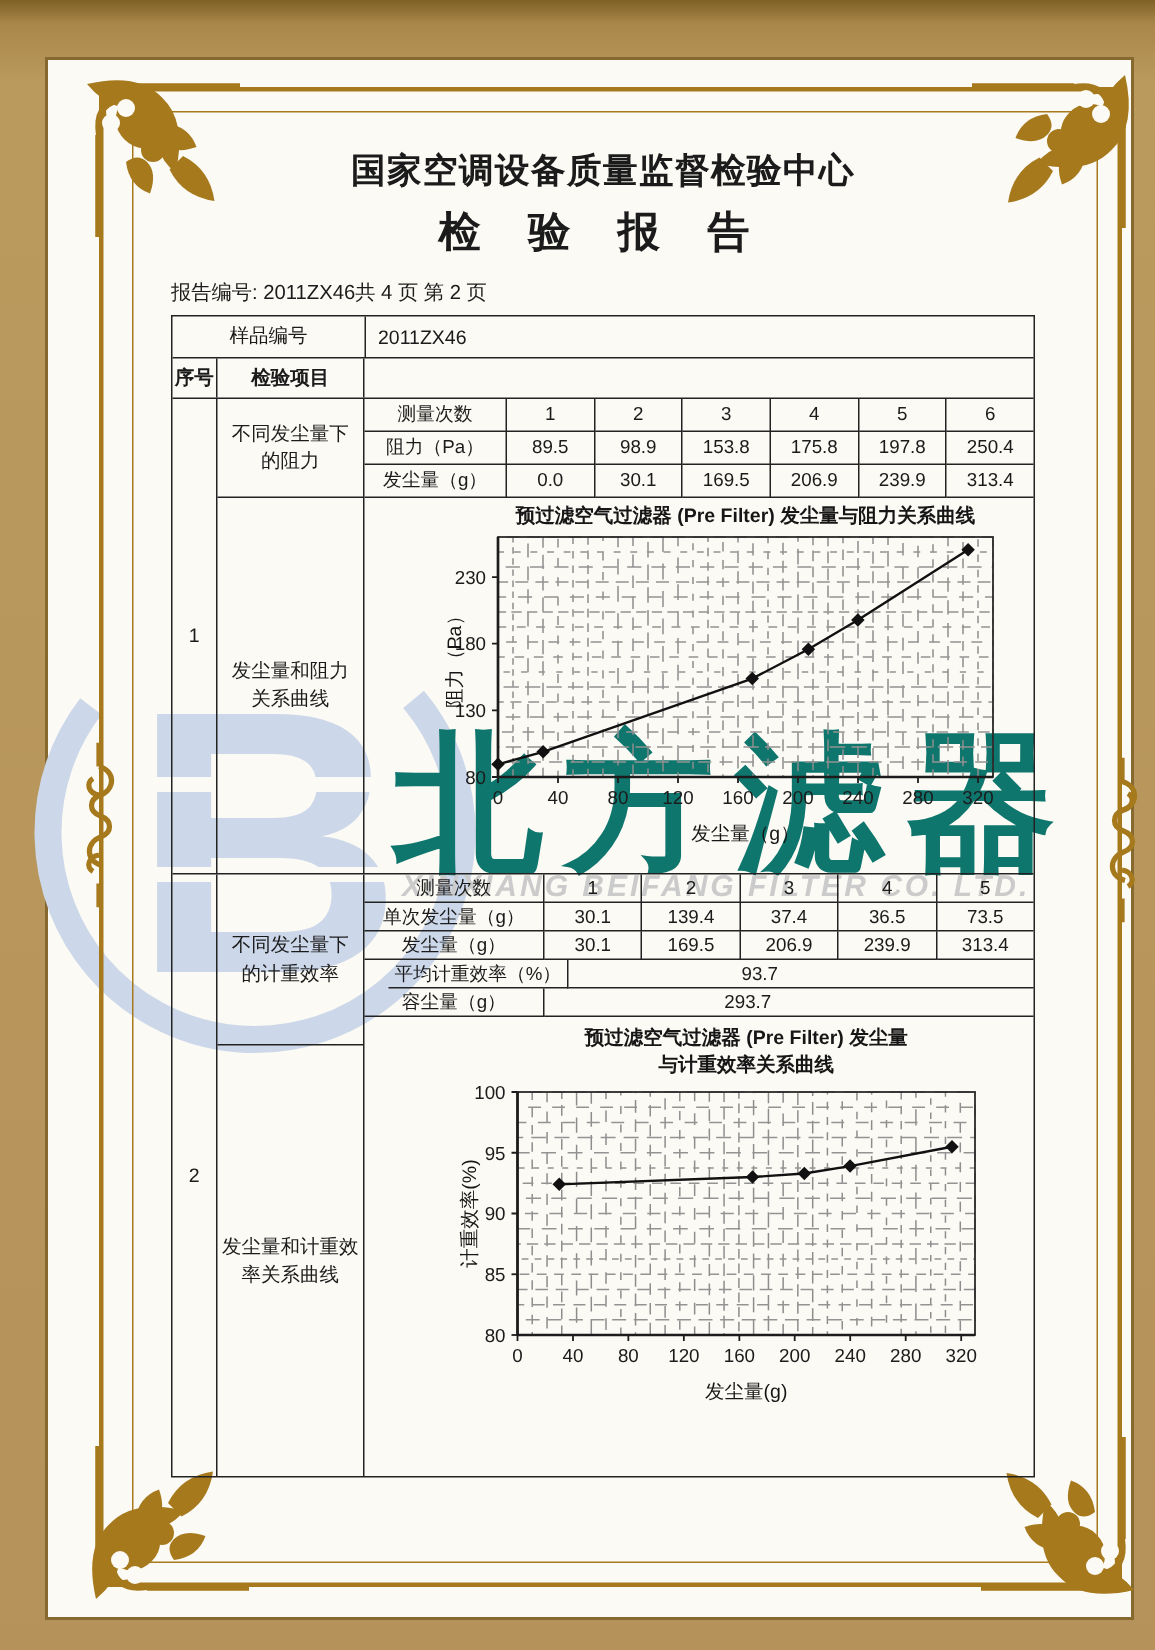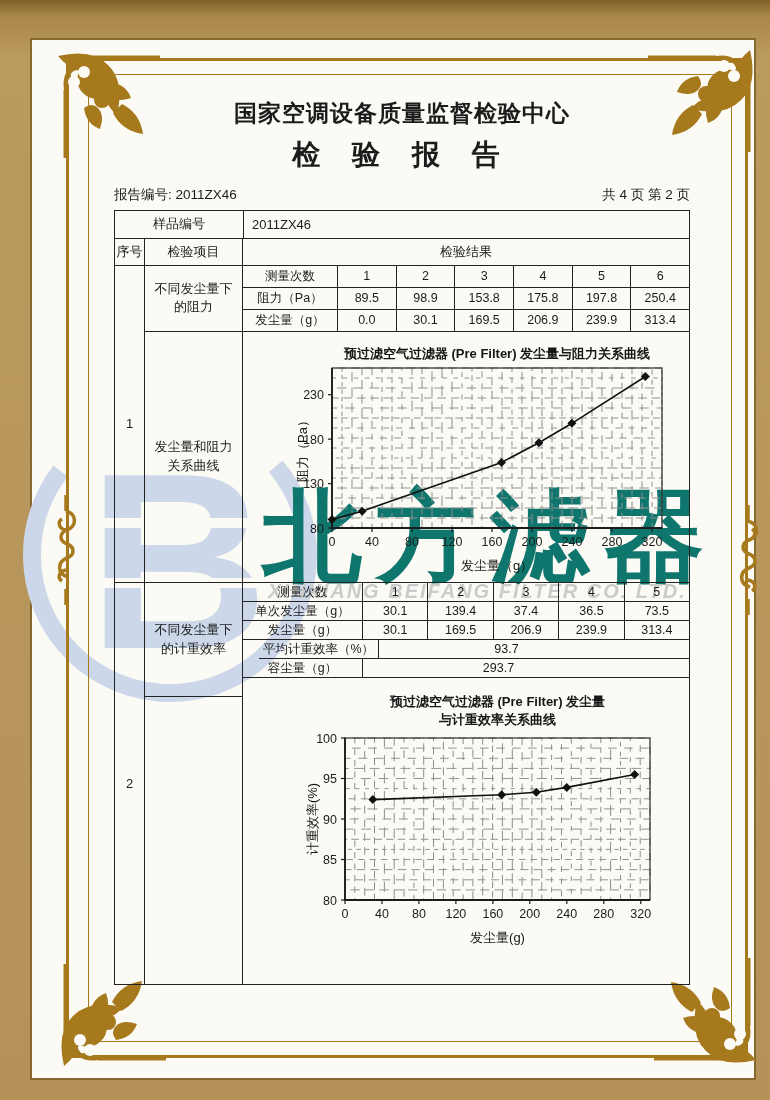--- a/index.html
+++ b/index.html
@@ -30,44 +30,44 @@
   .wm-cn{left:262px;top:486px;font-size:100px;font-weight:bold;letter-spacing:14px;
     color:#0f766e;line-height:1;white-space:nowrap;}
   .wm-en{left:268px;top:580px;font-size:20px;font-weight:bold;letter-spacing:2px;
     color:#cbcbcb;white-space:nowrap;font-style:italic;}
   
   .content{position:absolute;left:114px;top:0;width:576px;z-index:4;}
   .org-title{position:absolute;top:98px;width:100%;text-align:center;
     font-size:23px;font-weight:bold;letter-spacing:1px;}
   .report-title{position:absolute;top:136px;width:100%;text-align:center;
     font-size:28px;font-weight:bold;letter-spacing:12px;}
-  .meta{position:absolute;top:186px;width:100%;display:flex;justify-content:space-between;
+  .meta{position:absolute;top:186px;width:100%;display:flex;justify-content:flex-start;
     font-size:13.5px;}
   
   .rtable{position:absolute;left:0;top:210px;width:576px;height:775px;
     border:1.4px solid #222;box-sizing:border-box;display:flex;flex-direction:column;}
   .trow{display:flex;border-bottom:1px solid #222;box-sizing:border-box;}
   .trow:last-child{border-bottom:none;}
   .ocell{box-sizing:border-box;border-right:1px solid #222;display:flex;
     align-items:center;justify-content:center;font-size:13px;}
   .ocell.last{border-right:none;}
   .r-sample{height:28px;}
-  .r-head{height:27px;}
+  .r-head{height:27px;font-weight:bold;}
   .r-item1{height:318px;}
   .r-item2{height:402px;}
   .w-no{flex:0 0 30px;}
   .w-item{flex:0 0 98px;}
   .w-res{flex:1;}
   .w-samplabel{flex:0 0 129px;}
   .sample-val{justify-content:flex-start;padding-left:8px;}
   .itemcol{flex:0 0 98px;display:flex;flex-direction:column;border-right:1px solid #222;box-sizing:border-box;}
   .itemcell{display:flex;align-items:center;justify-content:center;
     font-size:13px;white-space:pre-line;text-align:center;line-height:1.45;box-sizing:border-box;}
   .itemcell.divided{border-bottom:1px solid #222;}
-  .rescol{flex:1;display:flex;flex-direction:column;gap:10px;}
+  .rescol{flex:1;display:flex;flex-direction:column;}
   
   .mt{display:flex;flex-direction:column;}
   .mt-row{display:flex;box-sizing:border-box;}
   .mt-cell{box-sizing:border-box;border-right:1px solid #222;border-bottom:1px solid #222;
     display:flex;align-items:center;justify-content:center;font-size:12.5px;}
   .mt-cell:last-child{border-right:none;}
   .mt-label{flex:none;}
   .mt-val{flex:1;}
   .mt-merged{flex:1;padding-right:55px;}
   .chartbox{flex:1;position:relative;}
@@ -209,21 +209,20 @@
   <div class="rtable">
 
     <div class="trow r-sample">
       <div class="ocell w-samplabel">样品编号</div>
       <div class="ocell w-res last sample-val">2011ZX46</div>
     </div>
 
     <div class="trow r-head">
       <div class="ocell w-no">序号</div>
       <div class="ocell w-item">检验项目</div>
-      <div class="ocell w-res last">检验结果</div>
     </div>
 
     <div class="trow r-item1">
       <div class="ocell w-no">1</div>
       <div class="itemcol">
         <div class="itemcell divided" style="height:66px;">不同发尘量下
 的阻力</div>
         <div class="itemcell" style="flex:1;">发尘量和阻力
 关系曲线</div>
       </div>
@@ -352,20 +351,22 @@
             </svg>
           </div>
       </div>
     </div>
 
     <div class="trow r-item2">
       <div class="ocell w-no">2</div>
       <div class="itemcol">
         <div class="itemcell divided" style="height:114px;">不同发尘量下
 的计重效率</div>
+        <div class="itemcell" style="flex:1;">发尘量和计重效
+率关系曲线</div>
       </div>
       <div class="rescol">
         <div class="mt">
             <div class="mt-row" style="height: 19px;">
               <div class="mt-cell mt-label" style="width: 120px;">测量次数</div>
               <div class="mt-cell mt-val">1</div>
               <div class="mt-cell mt-val">2</div>
               <div class="mt-cell mt-val">3</div>
               <div class="mt-cell mt-val">4</div>
               <div class="mt-cell mt-val">5</div>

